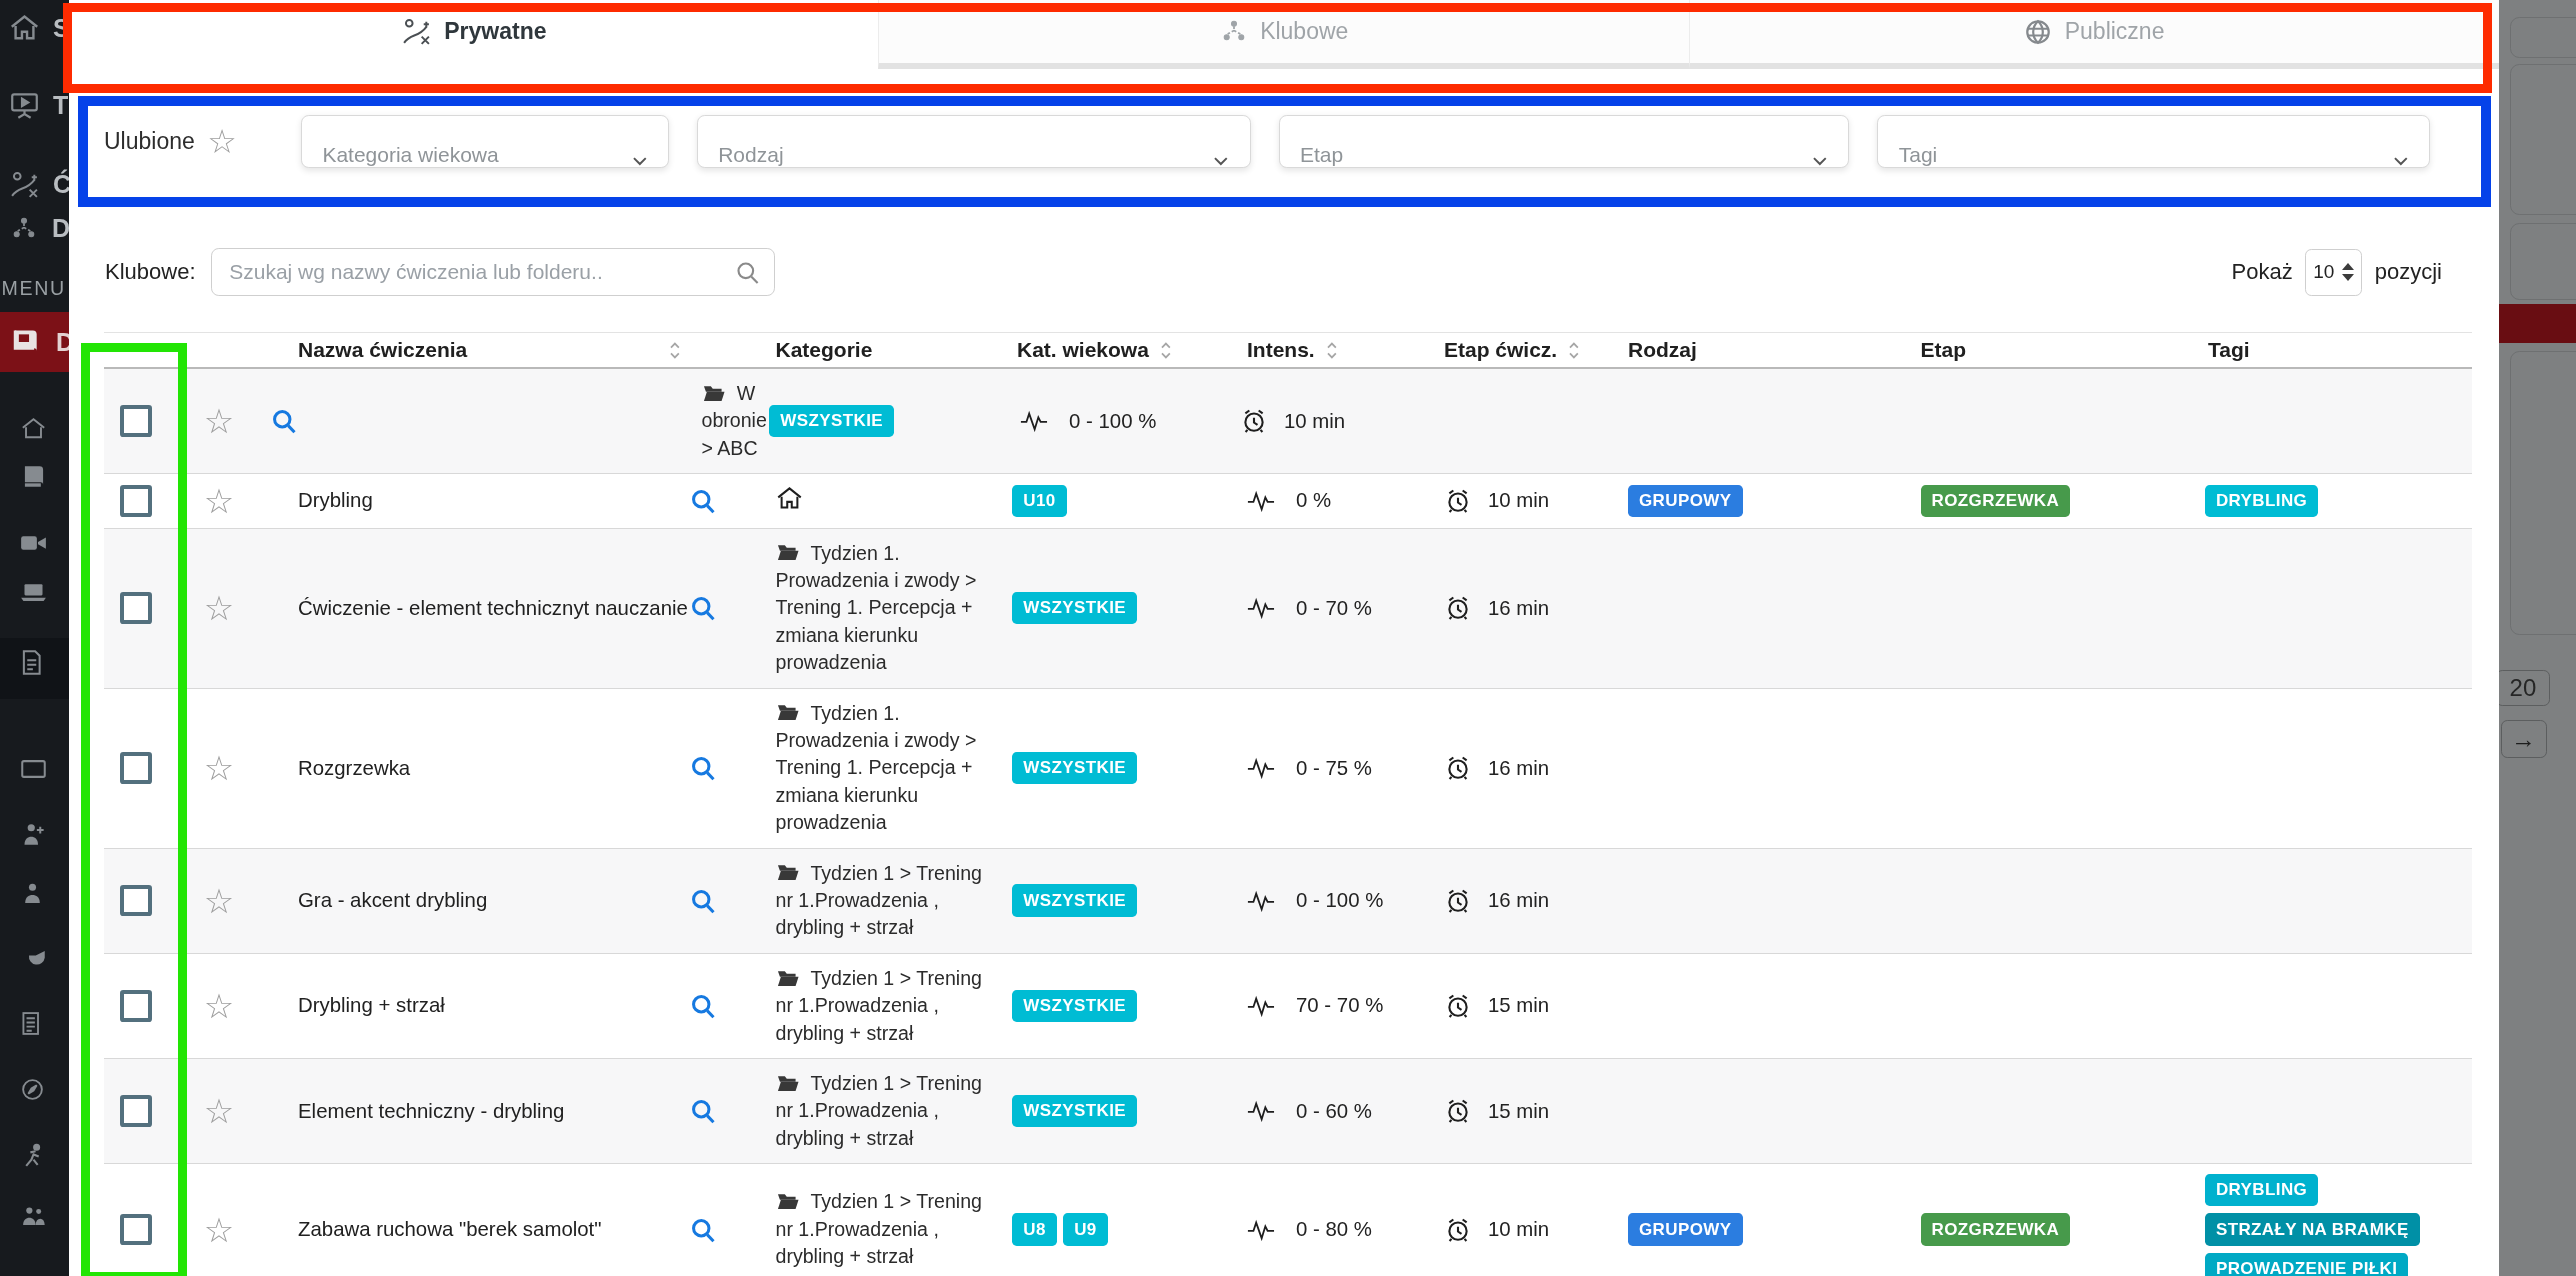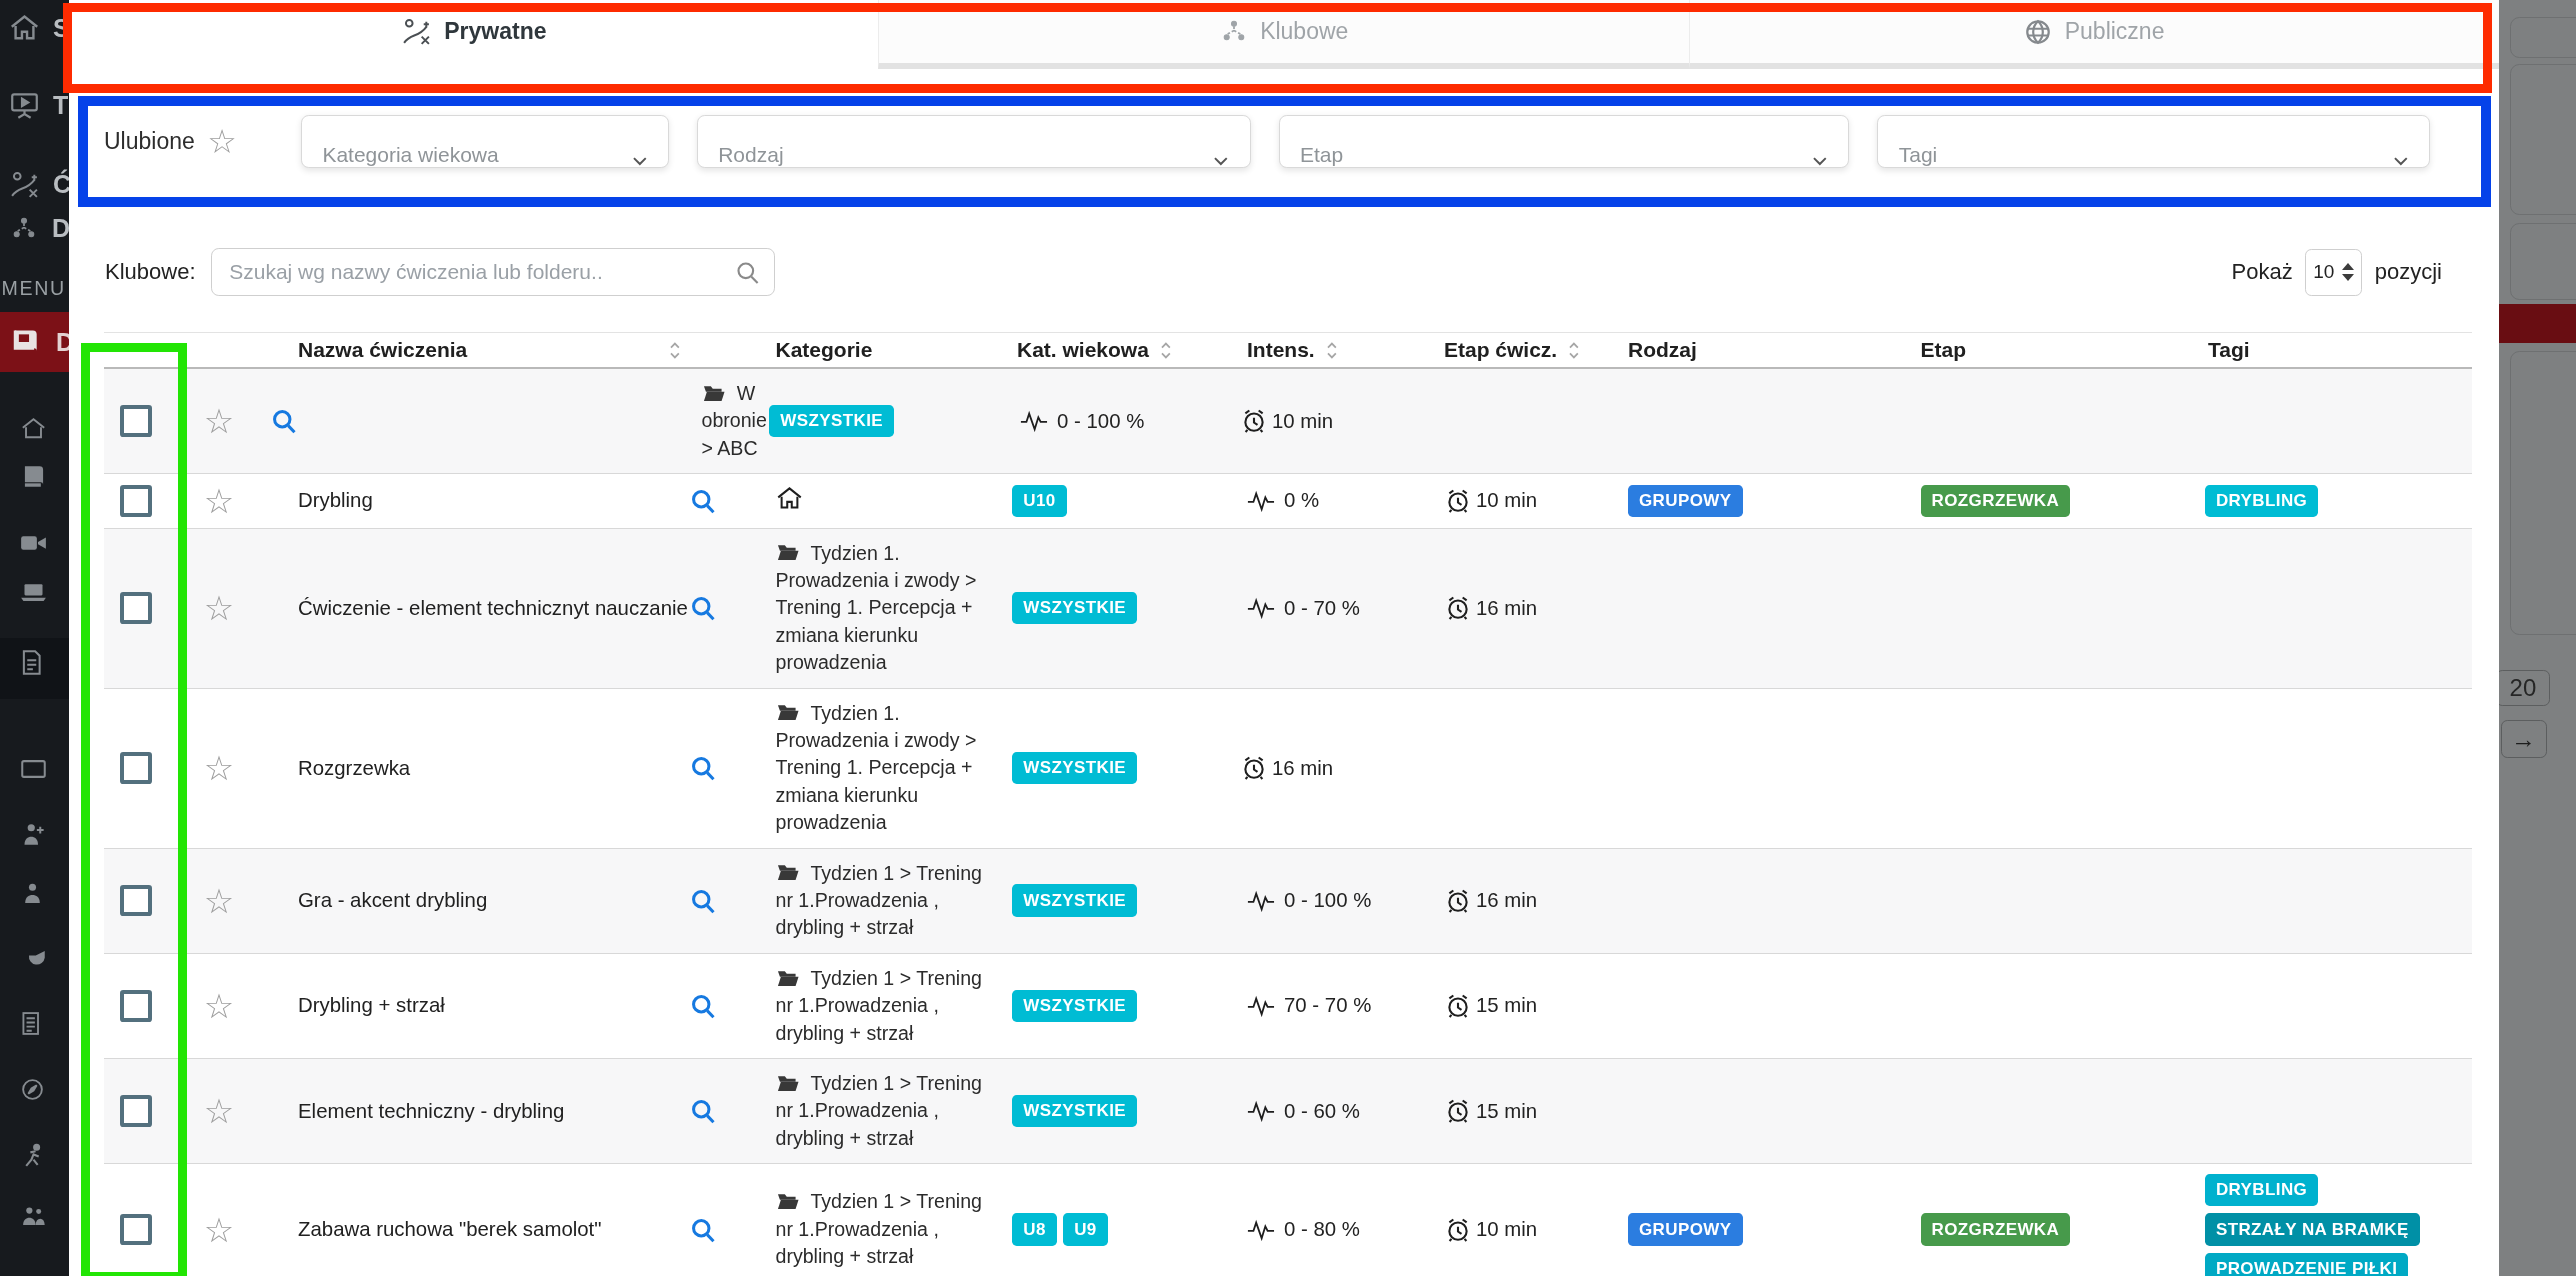--- a/index.html
+++ b/index.html
@@ -61,21 +61,21 @@
   .c-check{justify-content:center}
   .checkbox{width:23.5px;height:23.5px;border:4.7px solid #53707e;border-radius:3.1px;background:#fff;cursor:pointer}
   .c-star{justify-content:center}
   .rstar{font-family:"DejaVu Sans",sans-serif;font-size:34px;color:#9e9e9e;cursor:pointer;line-height:1}
   .c-name{padding-left:28px;font-size:20.4px;color:#212121}
   .c-mag{justify-content:flex-start;cursor:pointer}
   .c-cat{padding:11px 23.5px 11px 12.5px}
   .cat-text{font-size:19.6px;line-height:27.4px;color:#2b2b2b}
   .cat-text svg{display:inline-block;vertical-align:-3.1px;margin-right:6.3px}
   .c-age{gap:6.3px;padding-left:6.3px}
-  .c-int,.c-time{gap:4px;font-size:20.4px;color:#222}
+  .c-int,.c-time{gap:16px;font-size:20.4px;color:#222}
   .c-int{padding-left:14px}.c-time{padding-left:7px}
   .c-rodzaj,.c-etap{padding-left:7px}.c-etap{padding-left:5.5px}
   .c-tags{flex-direction:column;align-items:flex-start;justify-content:center;gap:7px;padding:9.4px 0 9.4px 3.9px}
   .pill{display:inline-block;color:#fff;font-weight:bold;font-size:17px;letter-spacing:0.4px;
         padding:6.3px 11px;border-radius:4.7px;white-space:nowrap}
   .hdr-sort{flex:0 0 auto}
   .th-name{padding-left:28px;justify-content:space-between;padding-right:7.8px}
   .th-cat{padding-left:12.5px}.th-age{padding-left:11px}.th-int{padding-left:14px}
   .th-time{padding-left:7px}.th-rodzaj{padding-left:7px}.th-etap{padding-left:5.5px}.th-tagi{padding-left:7px}
   
@@ -585,20 +585,28 @@
     </div>
     <div class="cell c-cat">
             <span class="cat-text"><svg width="23.5" height="20.4" viewBox="0 0 24 20" style="display:inline-block">
                 <path d="M2 3 h7 l2 2.5 h9 v3 H4z" fill="#383838"></path>
                 <path d="M5 8.5 H23 L20 18 H2z" fill="#383838"></path>
               </svg> Tydzien 1. Prowadzenia i zwody &gt; Trening 1. Percepcja + zmiana kierunku prowadzenia</span>
           </div>
     <div class="cell c-age">
             <span class="pill" style="background:#00bcd4">WSZYSTKIE</span>
           </div>
+    <div class="cell c-int">
+      <span>
+        <svg width="33" height="22" viewBox="0 0 36 24" fill="none" stroke="#1e1e1e" stroke-width="2">
+                <path d="M1 13 h6 l3 -9 l6 17 l4 -13 l2.5 5 h7"></path>
+              </svg>
+      </span>
+      <span>0 - 75 %</span>
+    </div>
     <div class="cell c-time">
       <span>
         <svg width="28" height="28" viewBox="0 0 24 24" fill="none" stroke="#1e1e1e" stroke-width="1.8">
                 <circle cx="12" cy="13" r="7.4"></circle>
                 <path d="M12 9.3 v4 l3 2"></path>
                 <path d="M4.6 5.4 L8 3"></path>
                 <path d="M19.4 5.4 L16 3"></path>
                 <path d="M6.4 19.6 L4.8 21.4"></path>
                 <path d="M17.6 19.6 L19.2 21.4"></path>
               </svg>

